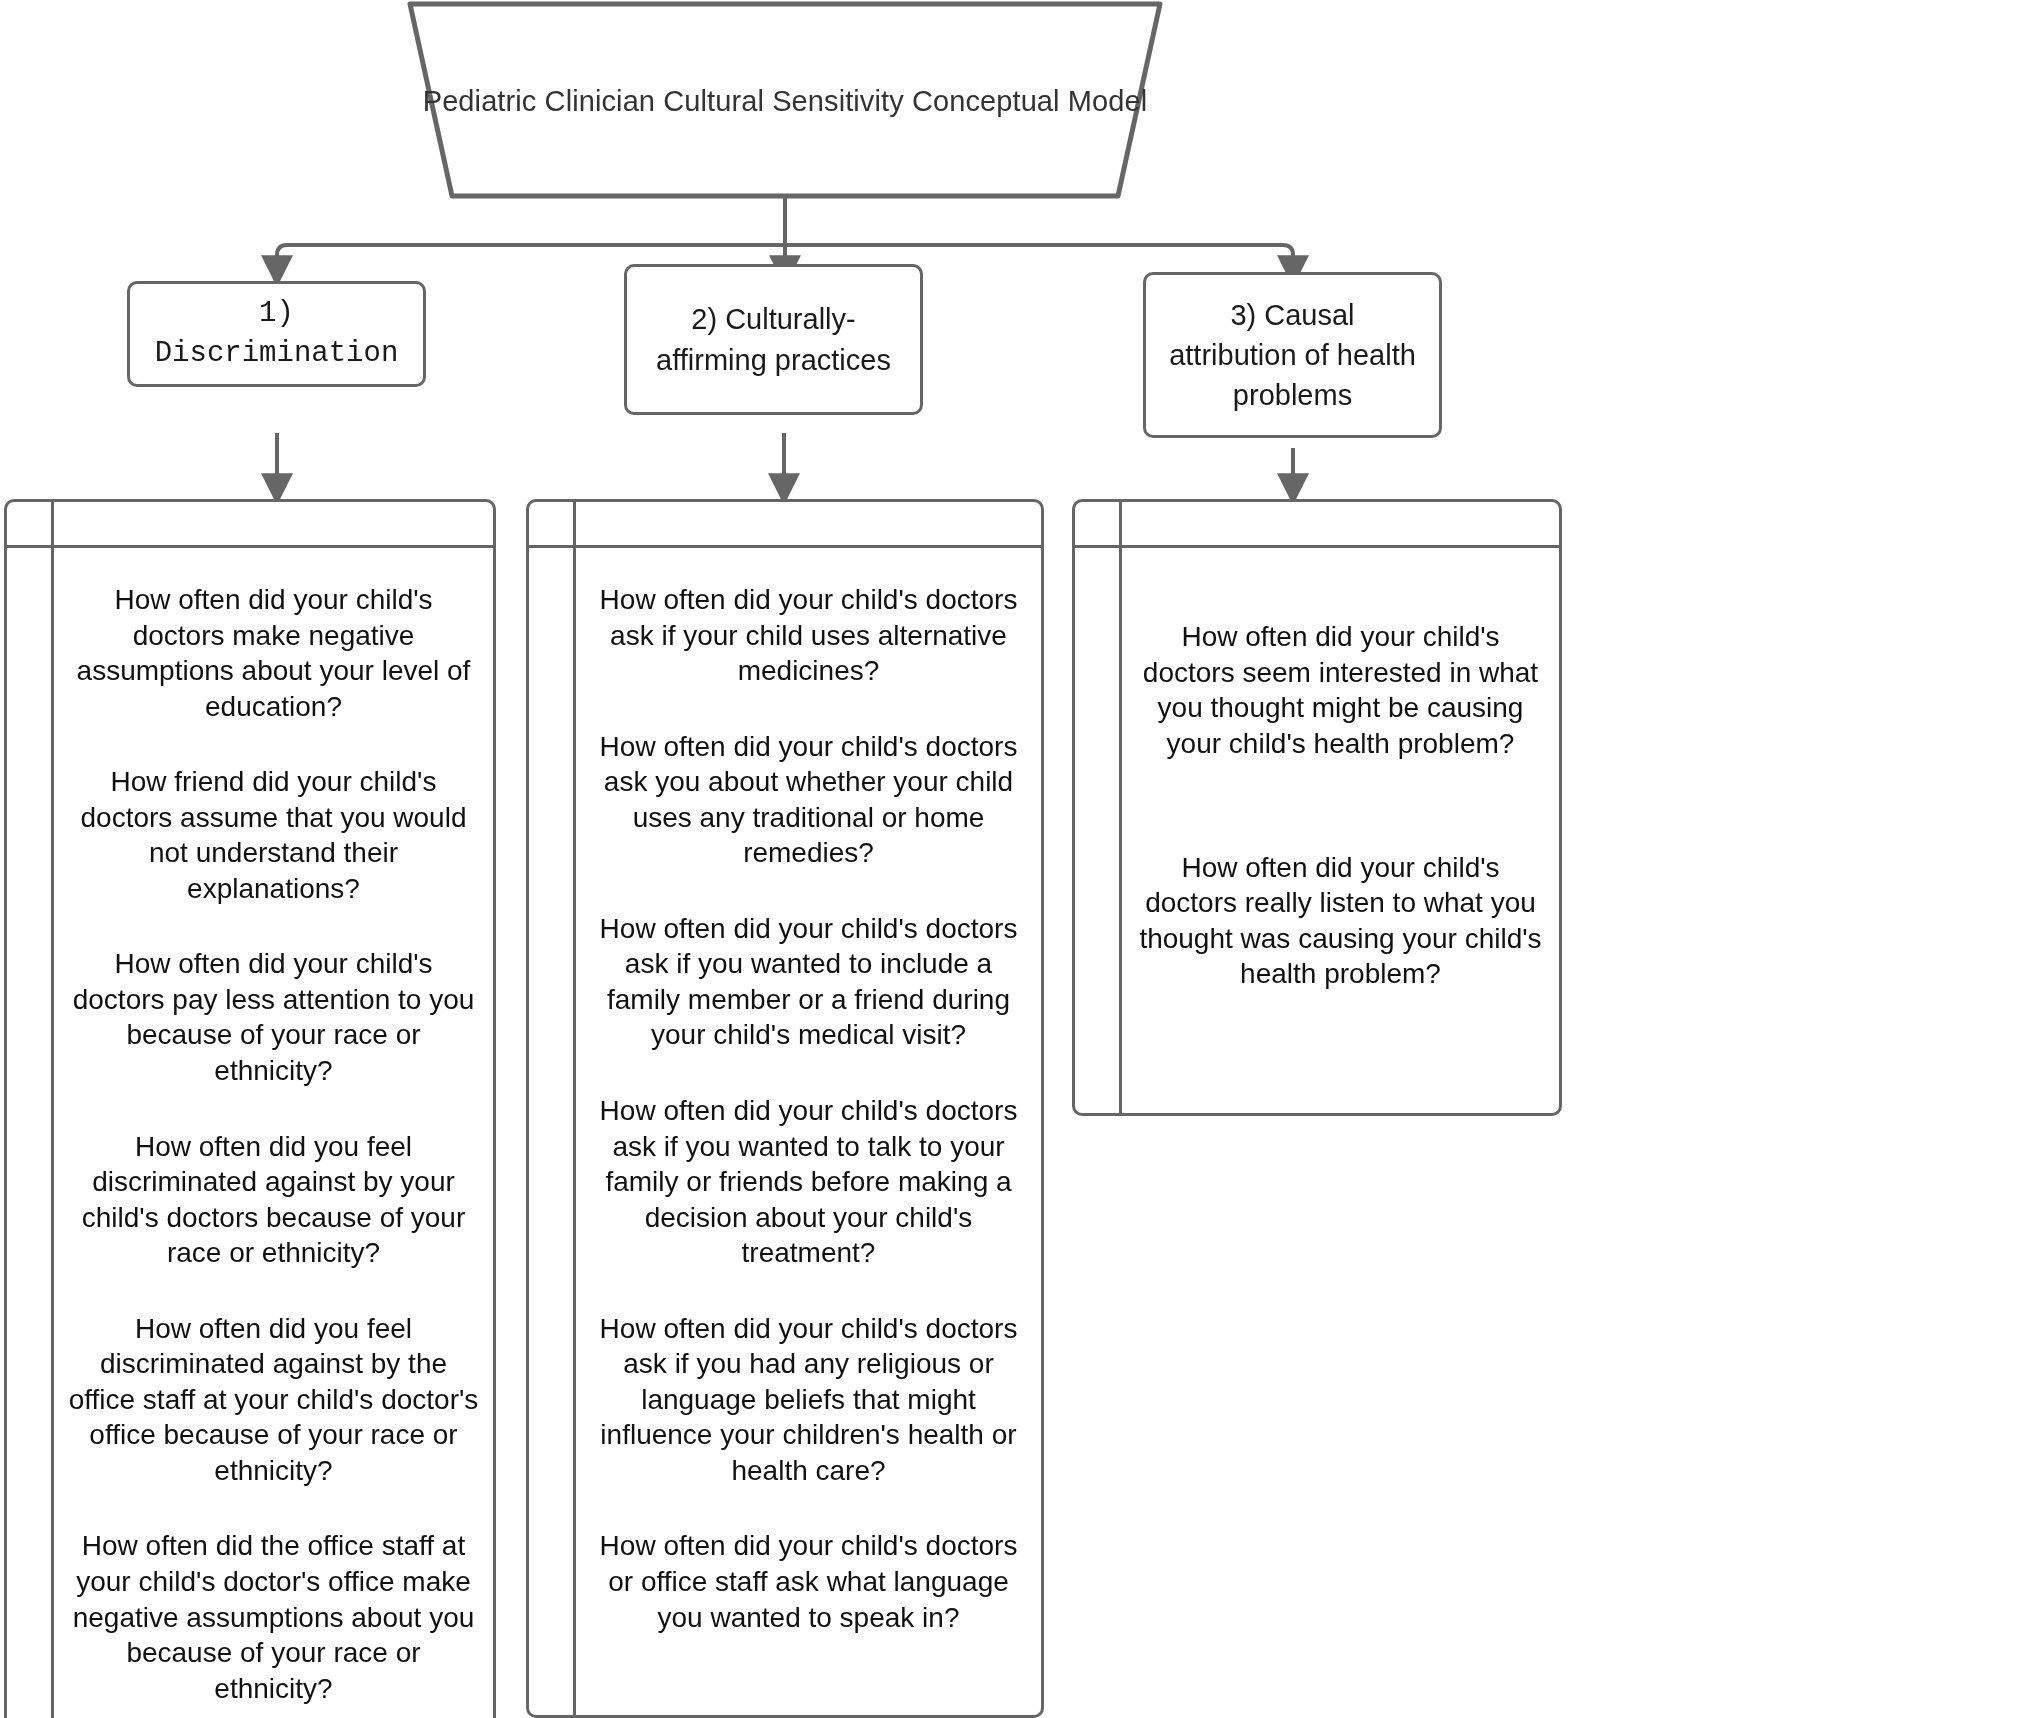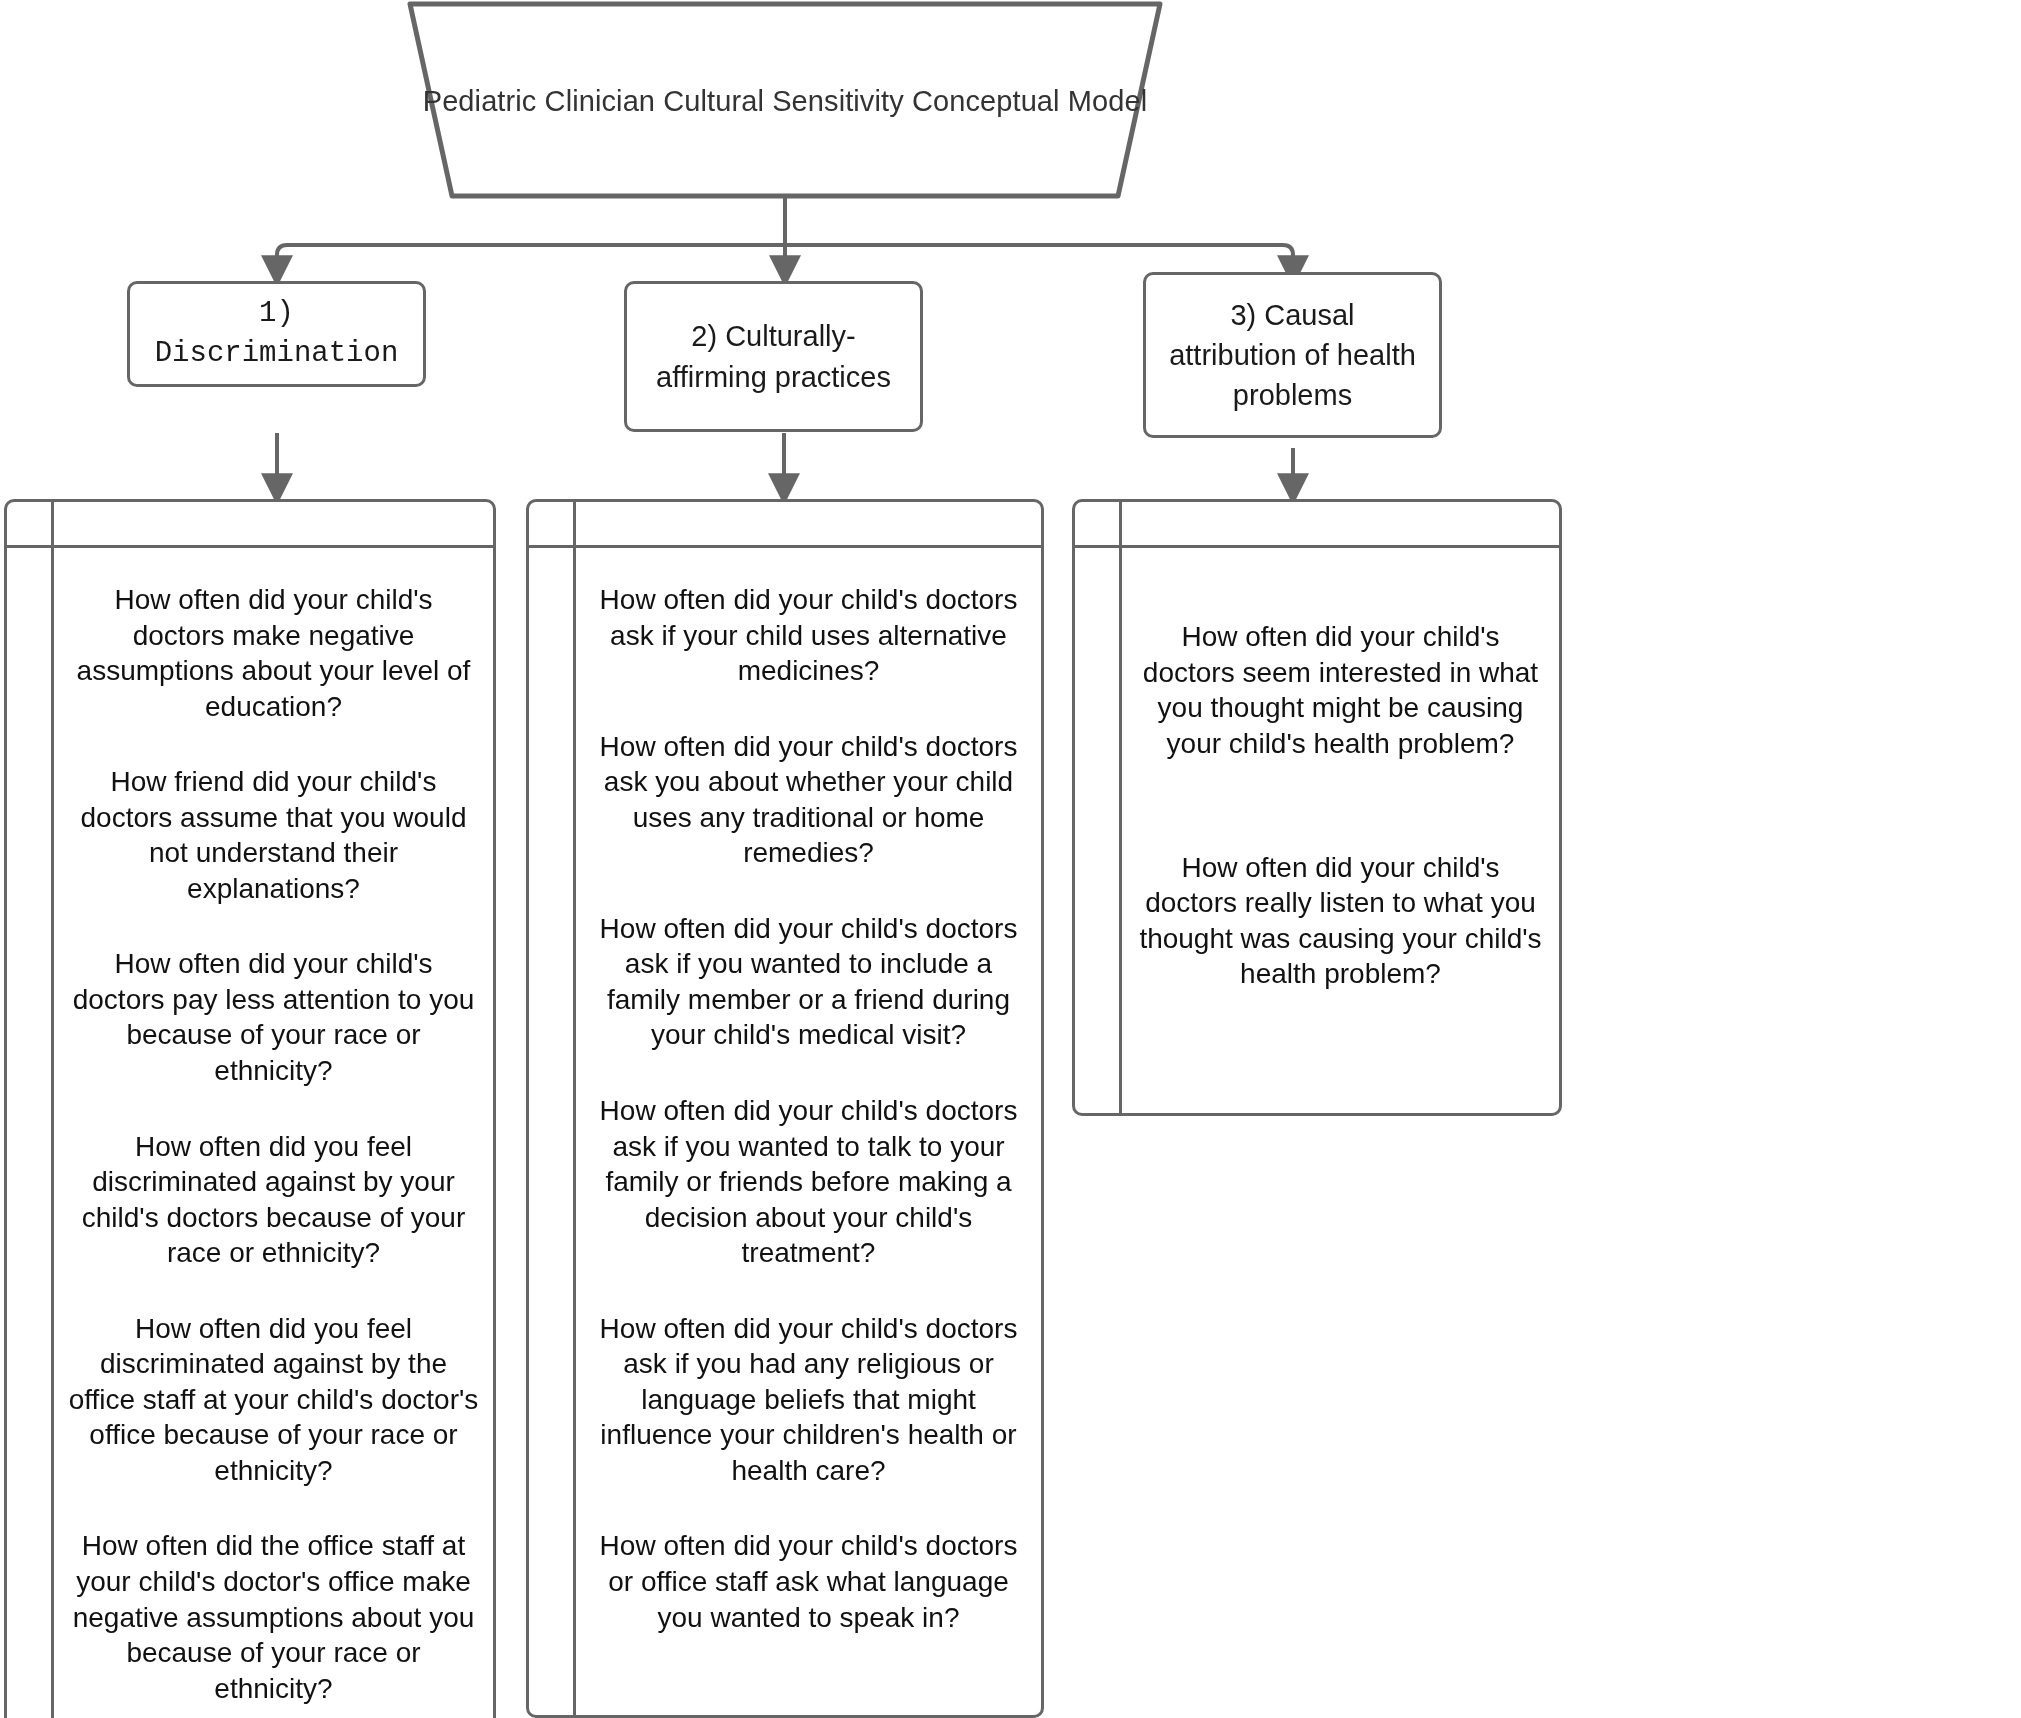--- a/index.html
+++ b/index.html
@@ -64,21 +64,21 @@
     display: flex;
     align-items: center;
     justify-content: center;
     text-align: center;
     font-size: 29px;
     line-height: 1.38;
     color: #1a1a1a;
     padding: 6px 18px;
   }
   #cat-1 { left: 127px;  top: 281px; width: 299px; height: 106px; font-family: Liberation Mono, monospace; }
-  #cat-2 { left: 624px;  top: 281px; width: 299px; height: 151px; }
+  #cat-2 { left: 624px;  top: 264px; width: 299px; height: 151px; }
   #cat-3 { left: 1143px; top: 272px; width: 299px; height: 166px; }
 
   
   .item-table {
     position: absolute;
     box-sizing: border-box;
     border: 3px solid #666666;
     border-radius: 10px;
     background: #ffffff;
     display: flex;

